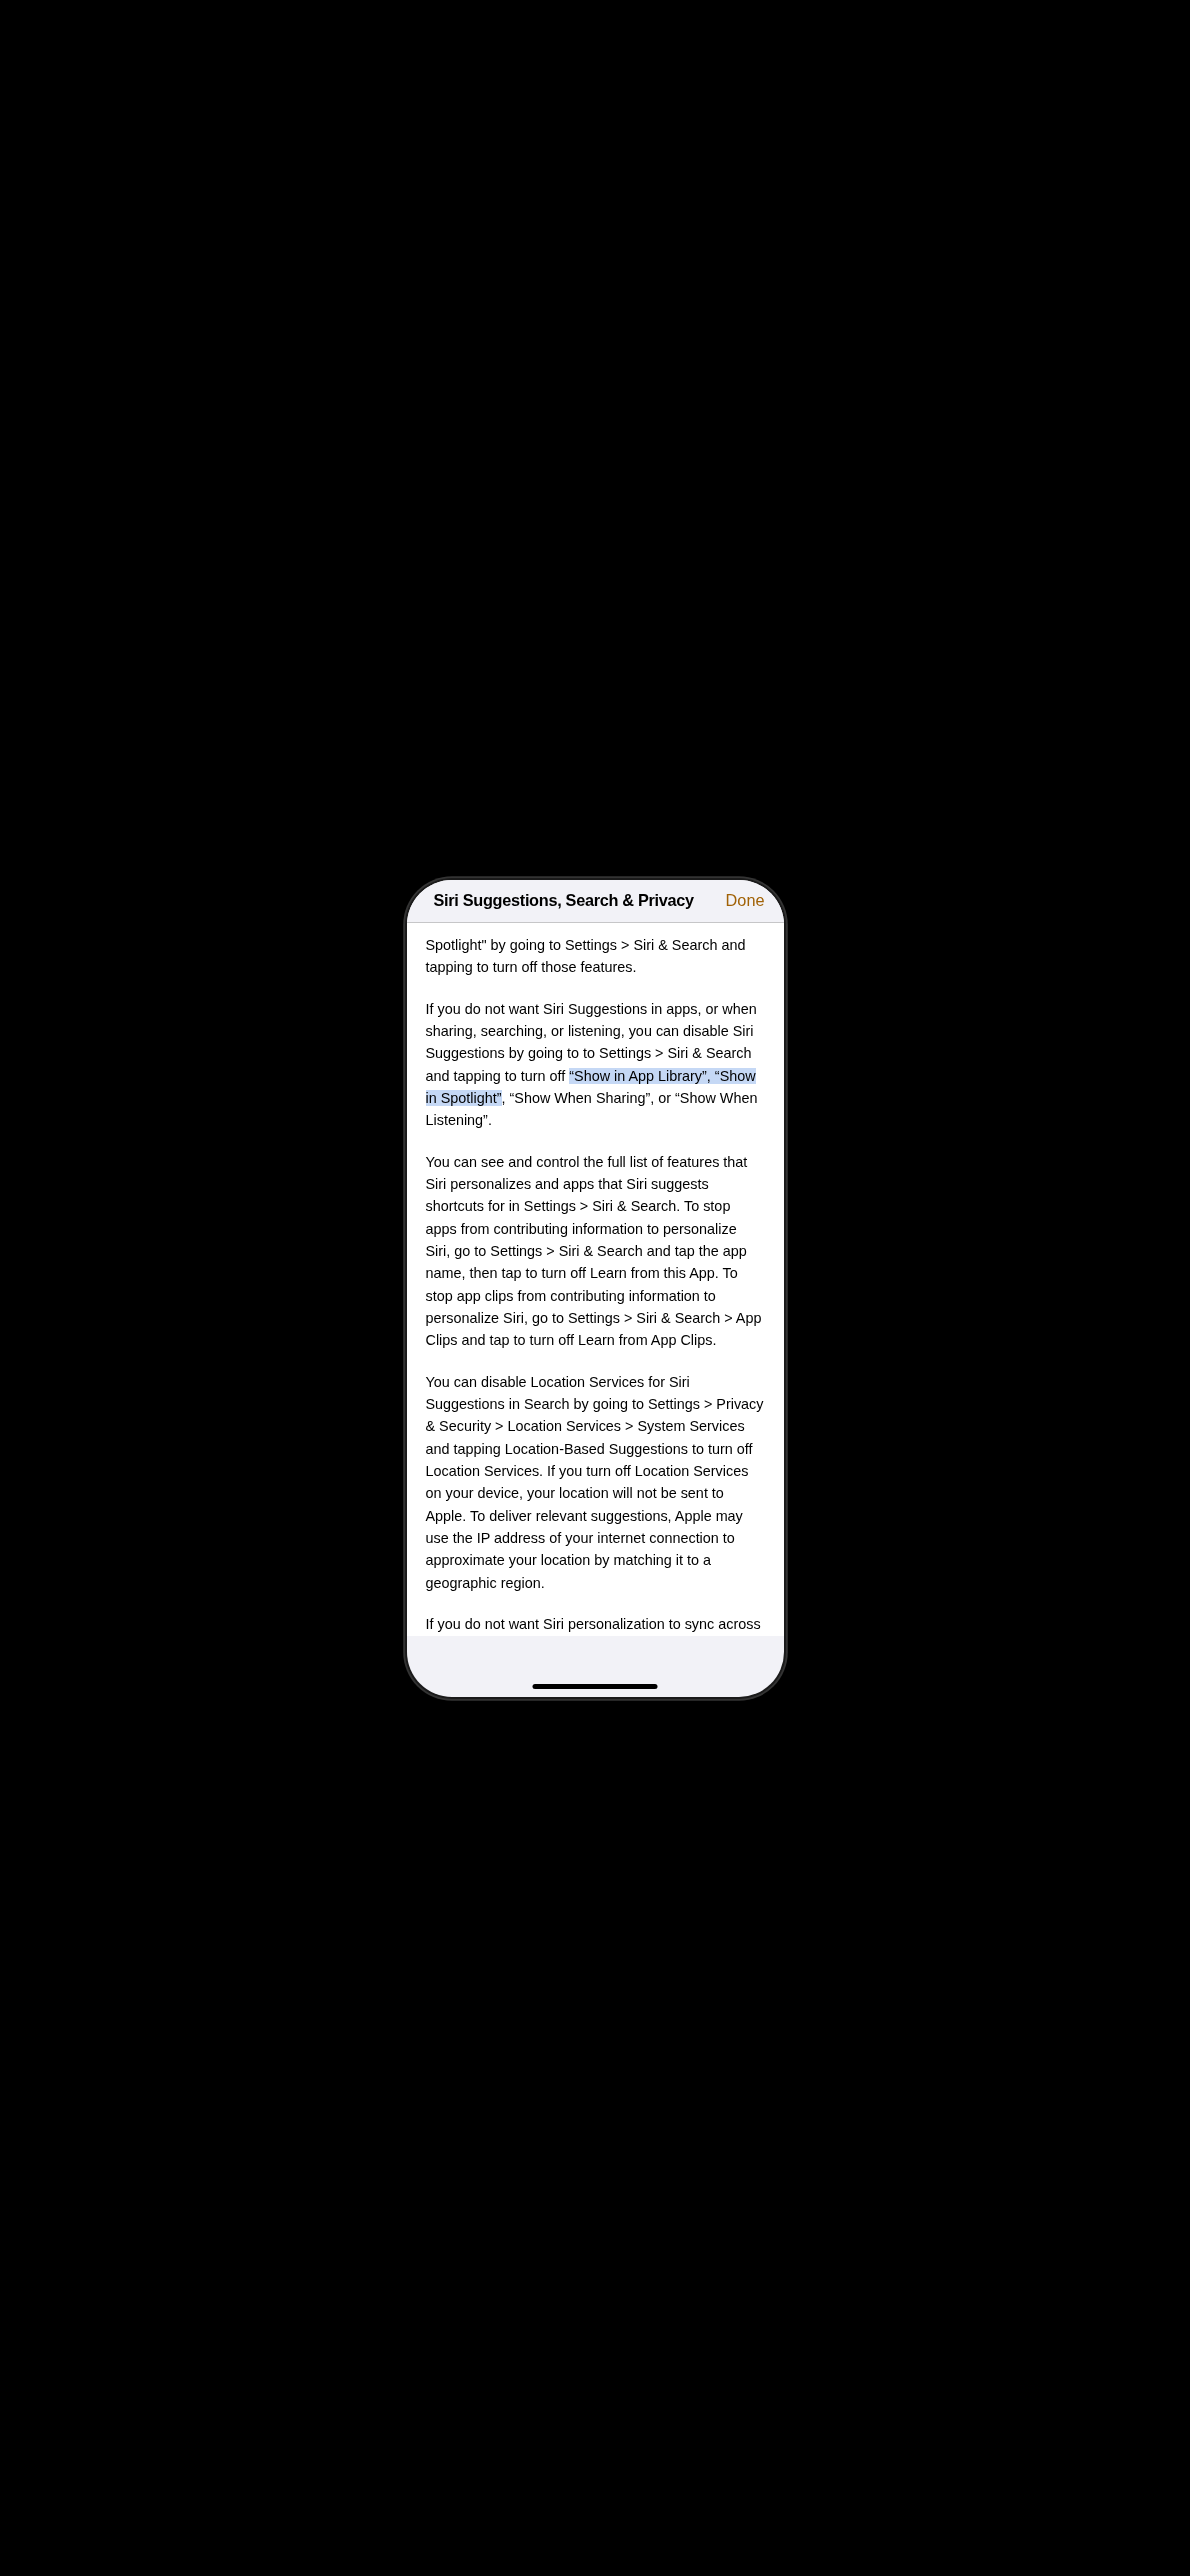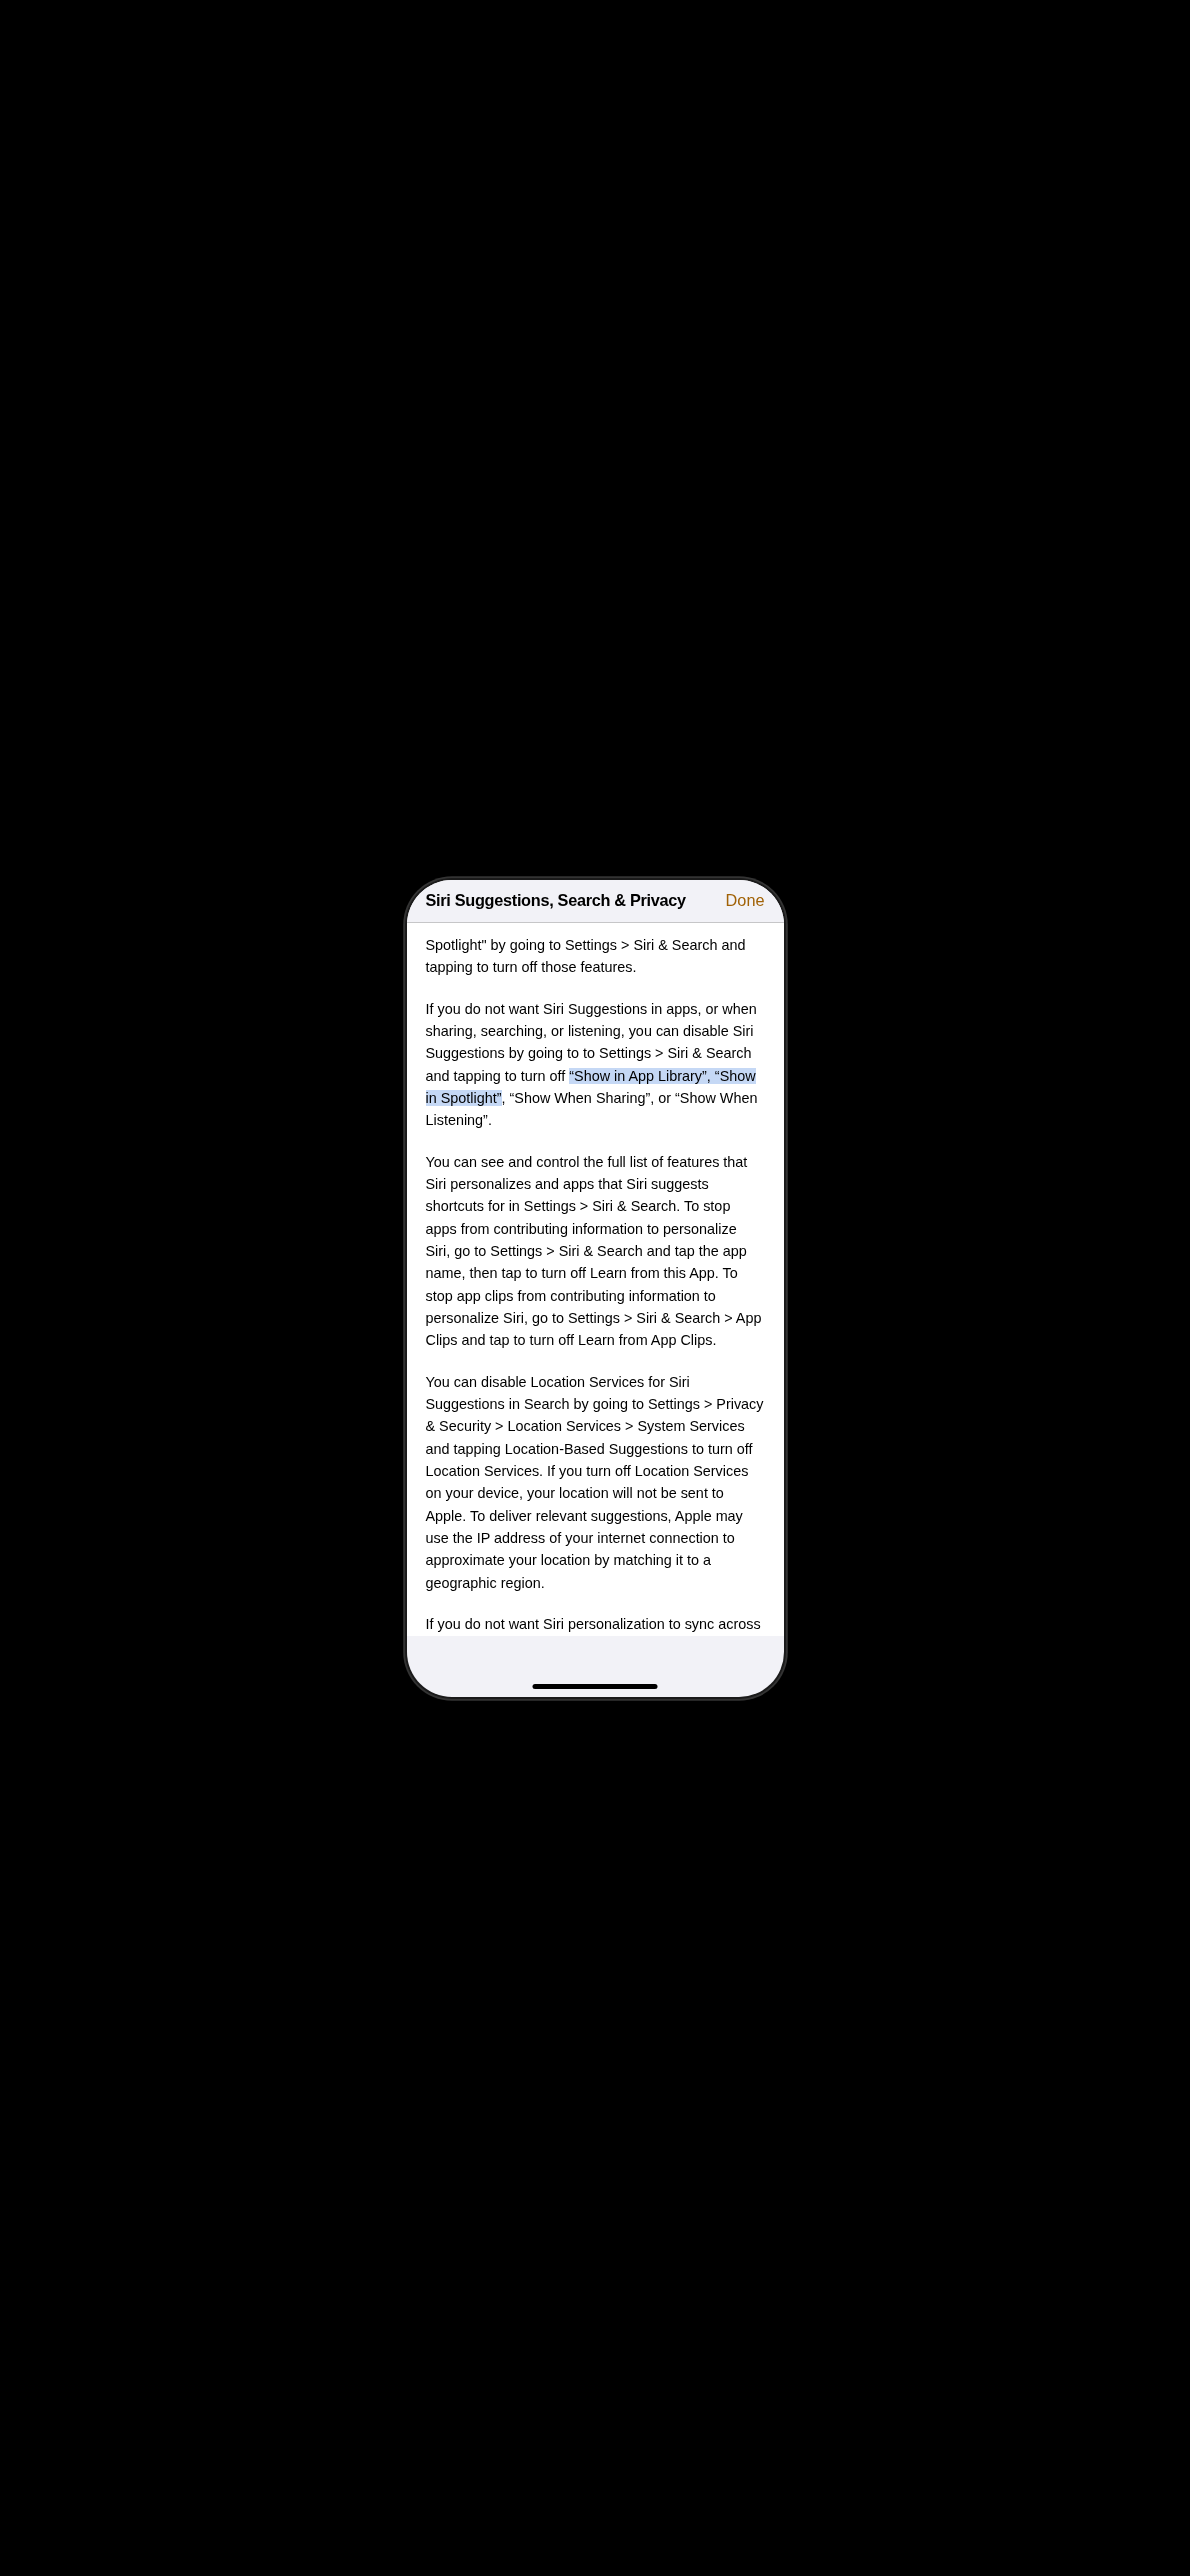--- a/index.html
+++ b/index.html
@@ -103,21 +103,21 @@
       border-bottom: 0.5px solid #c6c6c8;
     }
 
     .nav-title {
       font-size: 16.3px;
       font-weight: 600;
       color: #000;
       letter-spacing: -0.3px;
       flex: 1;
       text-align: left;
-      margin-left: 0;
+      margin-left: 8px;
     }
 
     .nav-done {
       font-size: 16.3px;
       font-weight: 400;
       color: #a16207;
       cursor: pointer;
     }
 
     

